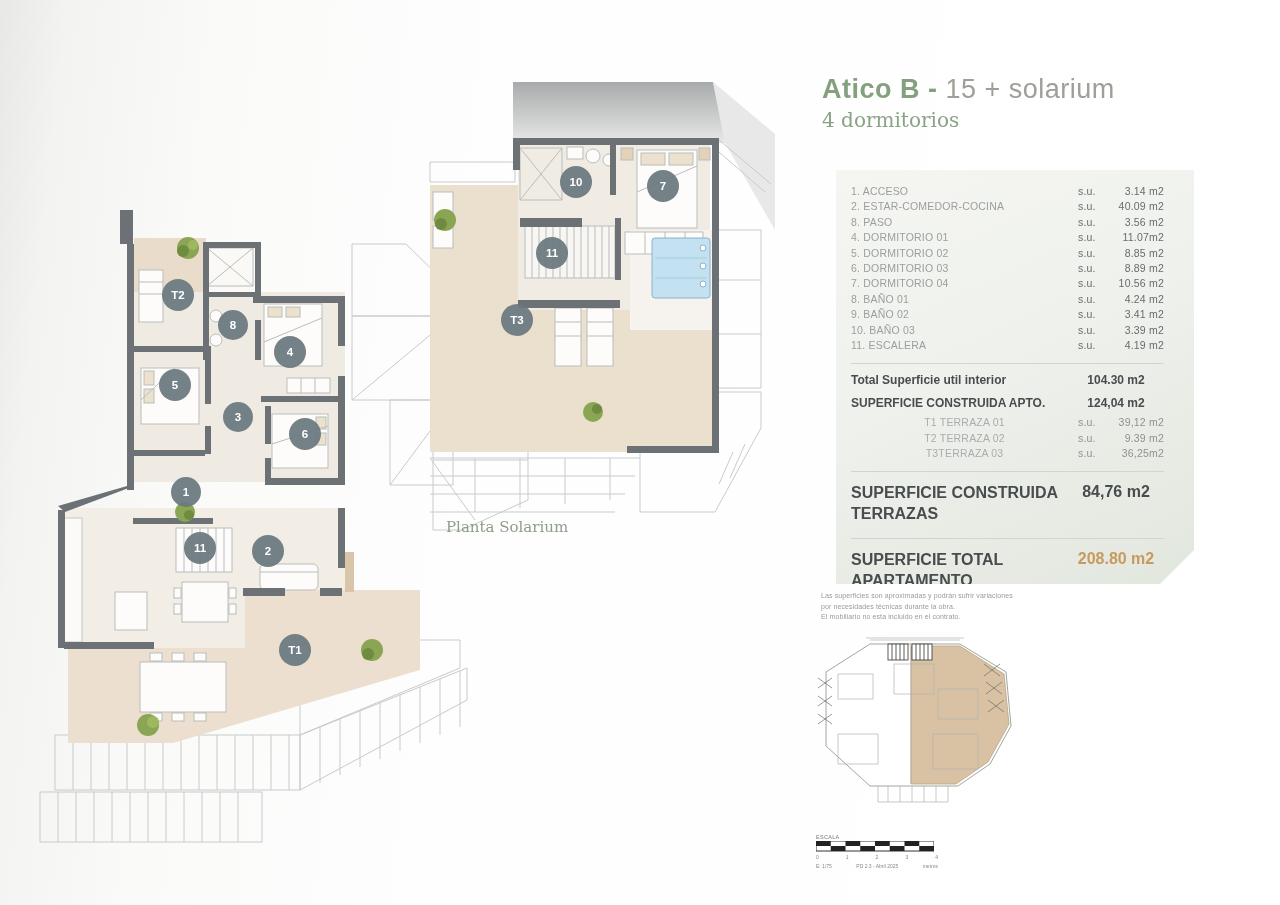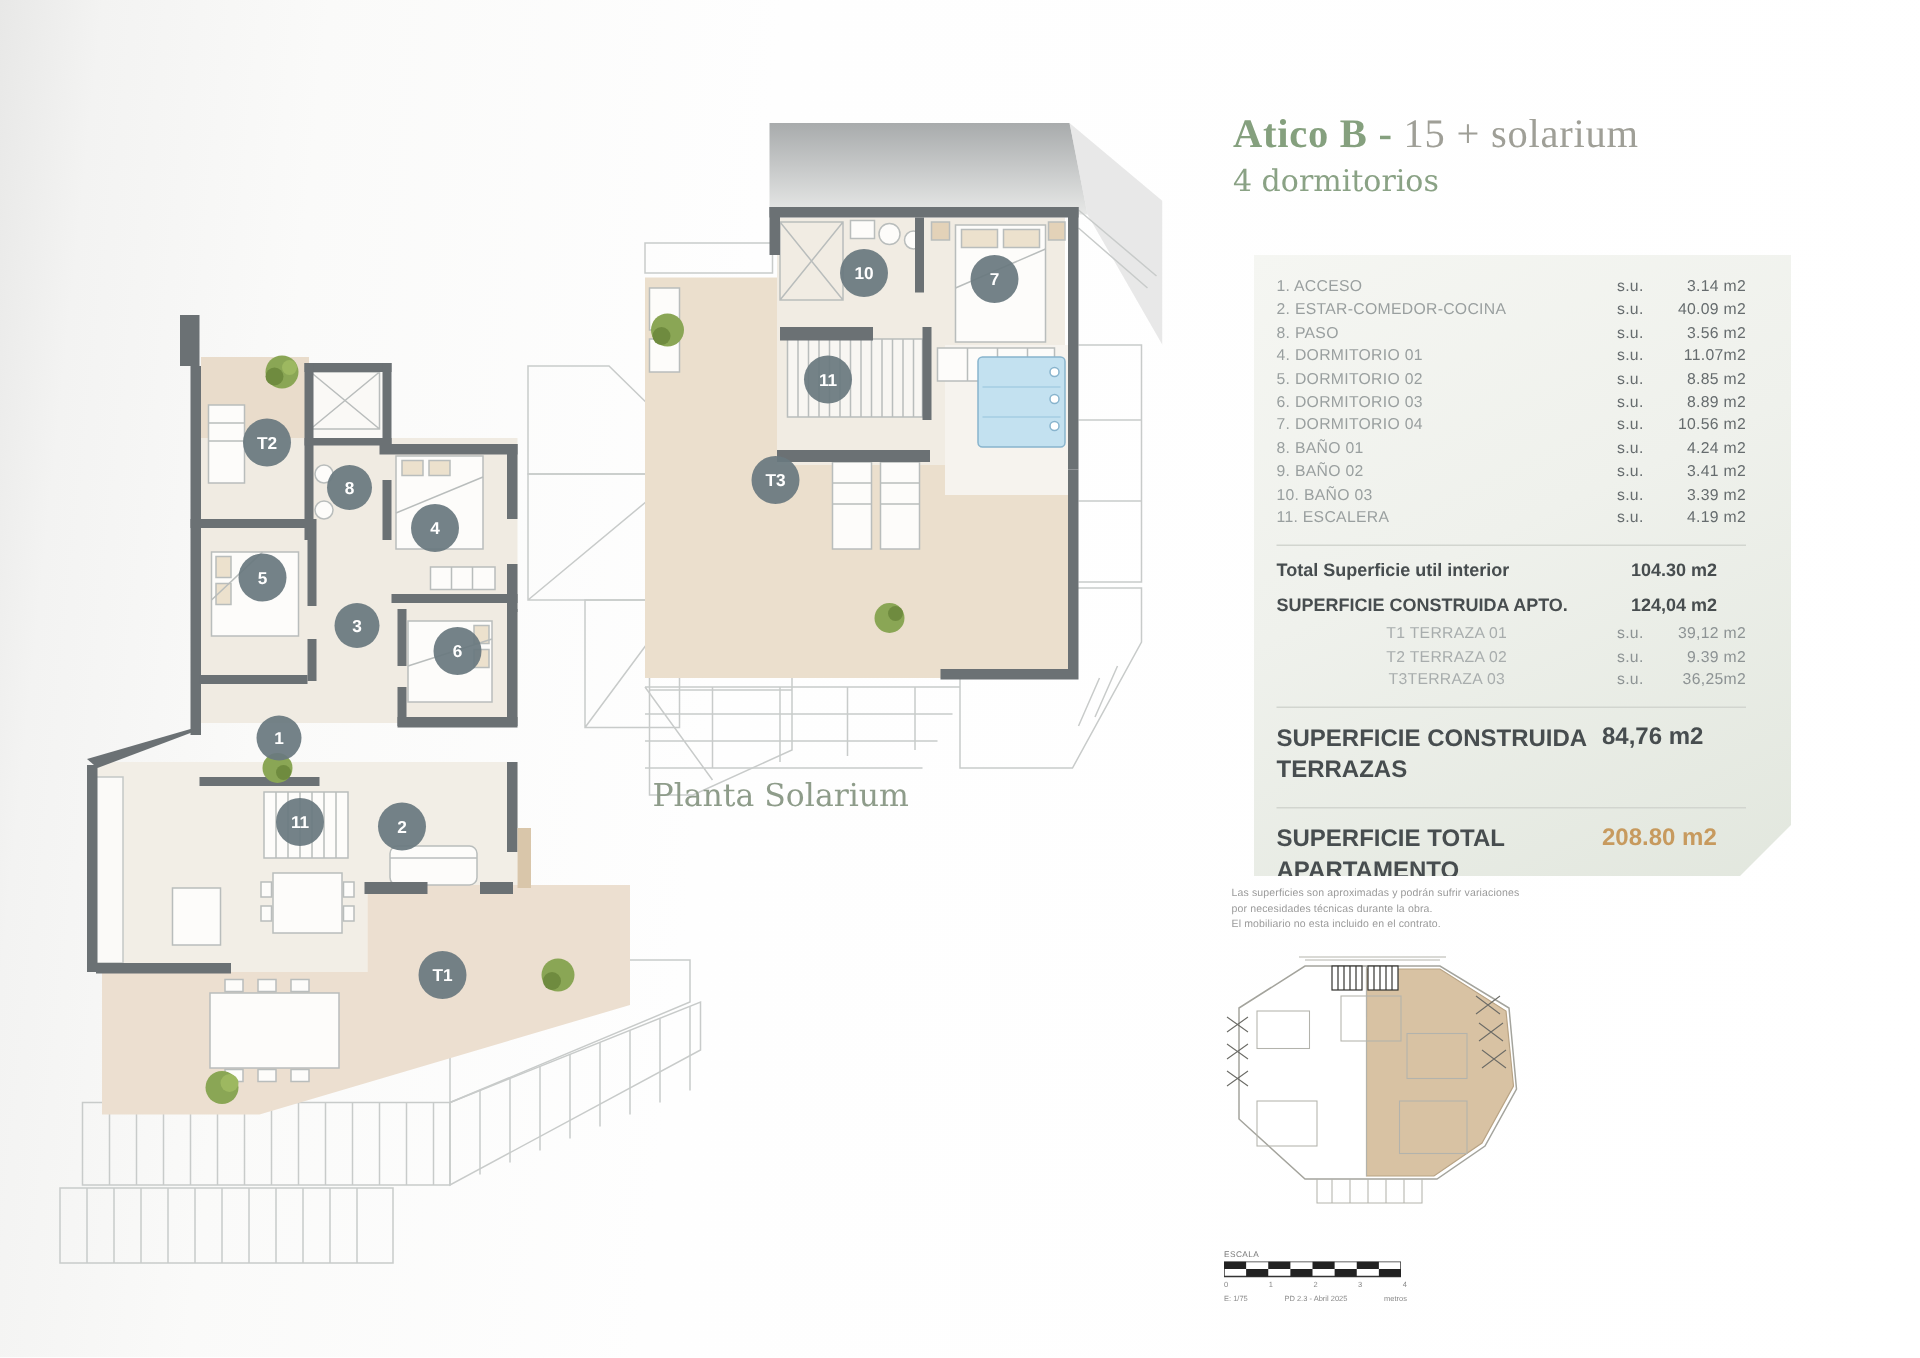--- a/index.html
+++ b/index.html
@@ -1,48 +1,48 @@
 <!DOCTYPE html>
 <html><head>
 <meta charset="utf-8">
 <style>
   html,body{margin:0;padding:0;background:#ffffff;font-family:"Liberation Sans",sans-serif;}
   .page{position:relative;width:1280px;height:905px;overflow:hidden;
         background:linear-gradient(96deg,#e8e8e7 0%,#f3f3f2 5%,#fafaf9 16%,#fefefe 38%,#ffffff 100%);}
 
   
   .header{position:absolute;left:822px;top:74px;}
-  .title{font-family:Liberation Serif, serif;font-size:27px;letter-spacing:.5px;color:#85a07e;font-weight:bold;}
+  .title{font-family:Liberation Sans, sans-serif;font-size:27px;letter-spacing:.5px;color:#85a07e;font-weight:bold;}
   .title .light{font-weight:normal;color:#9f9f97;}
   .subtitle{font-family:"DejaVu Serif",serif;font-size:20px;color:#8aa285;margin-top:3px;}
 
   
   .panel{position:absolute;left:836px;top:170px;width:358px;height:414px;box-sizing:border-box;
          padding:15px 30px 0 15px;
          background:linear-gradient(155deg,#f5f6f2 0%,#eff1ec 45%,#e2e7de 100%);
          clip-path:polygon(0 0,100% 0,100% calc(100% - 34px),calc(100% - 34px) 100%,0 100%);}
   .arow{display:flex;align-items:baseline;height:15.4px;font-size:10.5px;color:#999f9f;letter-spacing:.2px;}
   .arow .lbl{flex:1;white-space:nowrap;}
   .arow .su{width:26px;text-align:left;color:#666c6e;}
   .arow .val{width:60px;text-align:right;color:#666c6e;}
   .terr .lbl{color:#a8adad;text-align:center;}
   .terr .su,.terr .val{color:#8d9394;}
   .sep{border:none;border-top:1px solid #d2d5cf;margin:9px 0 7px 0;}
   .trow{display:flex;align-items:baseline;margin-top:9px;font-size:12px;font-weight:bold;color:#474d4f;}
   .trow .lbl{flex:1;}
   .trow .val{width:96px;text-align:center;}
   .brow{display:flex;margin-top:11px;font-size:16px;font-weight:bold;color:#474d4f;}
   .brow .lbl{flex:1;line-height:1.3;padding-right:6px;}
-  .brow .val{width:96px;text-align:left;}
+  .brow .val{width:96px;text-align:center;}
   .brow .val.tan{color:#c79a5e;}
   .mt6{margin-top:6px;}
 
   
   .disclaimer{position:absolute;left:821px;top:591px;font-size:7px;line-height:1.5;color:#9a9a9a;letter-spacing:.1px;}
-  .plan-label{position:absolute;left:435px;top:518px;font-family:"DejaVu Serif",serif;font-size:21px;color:#8e9c8a;}
+  .plan-label{position:absolute;left:446px;top:518px;font-family:"DejaVu Serif",serif;font-size:15px;color:#8e9c8a;}
 
   
   svg{display:block;}
   svg text.badge-t{fill:#ffffff;font-family:"Liberation Sans",sans-serif;font-size:11.5px;font-weight:bold;text-anchor:middle;}
 
   
   .scalebar{position:absolute;left:816px;top:834px;width:122px;}
   .scalebar .esc{font-size:5.5px;color:#777;letter-spacing:.3px;}
   .ticks{display:flex;justify-content:space-between;font-size:5px;color:#888;margin-top:1px;padding:0 0;}
   .sbfoot{display:flex;justify-content:space-between;font-size:5px;color:#8a8a8a;margin-top:3px;}

